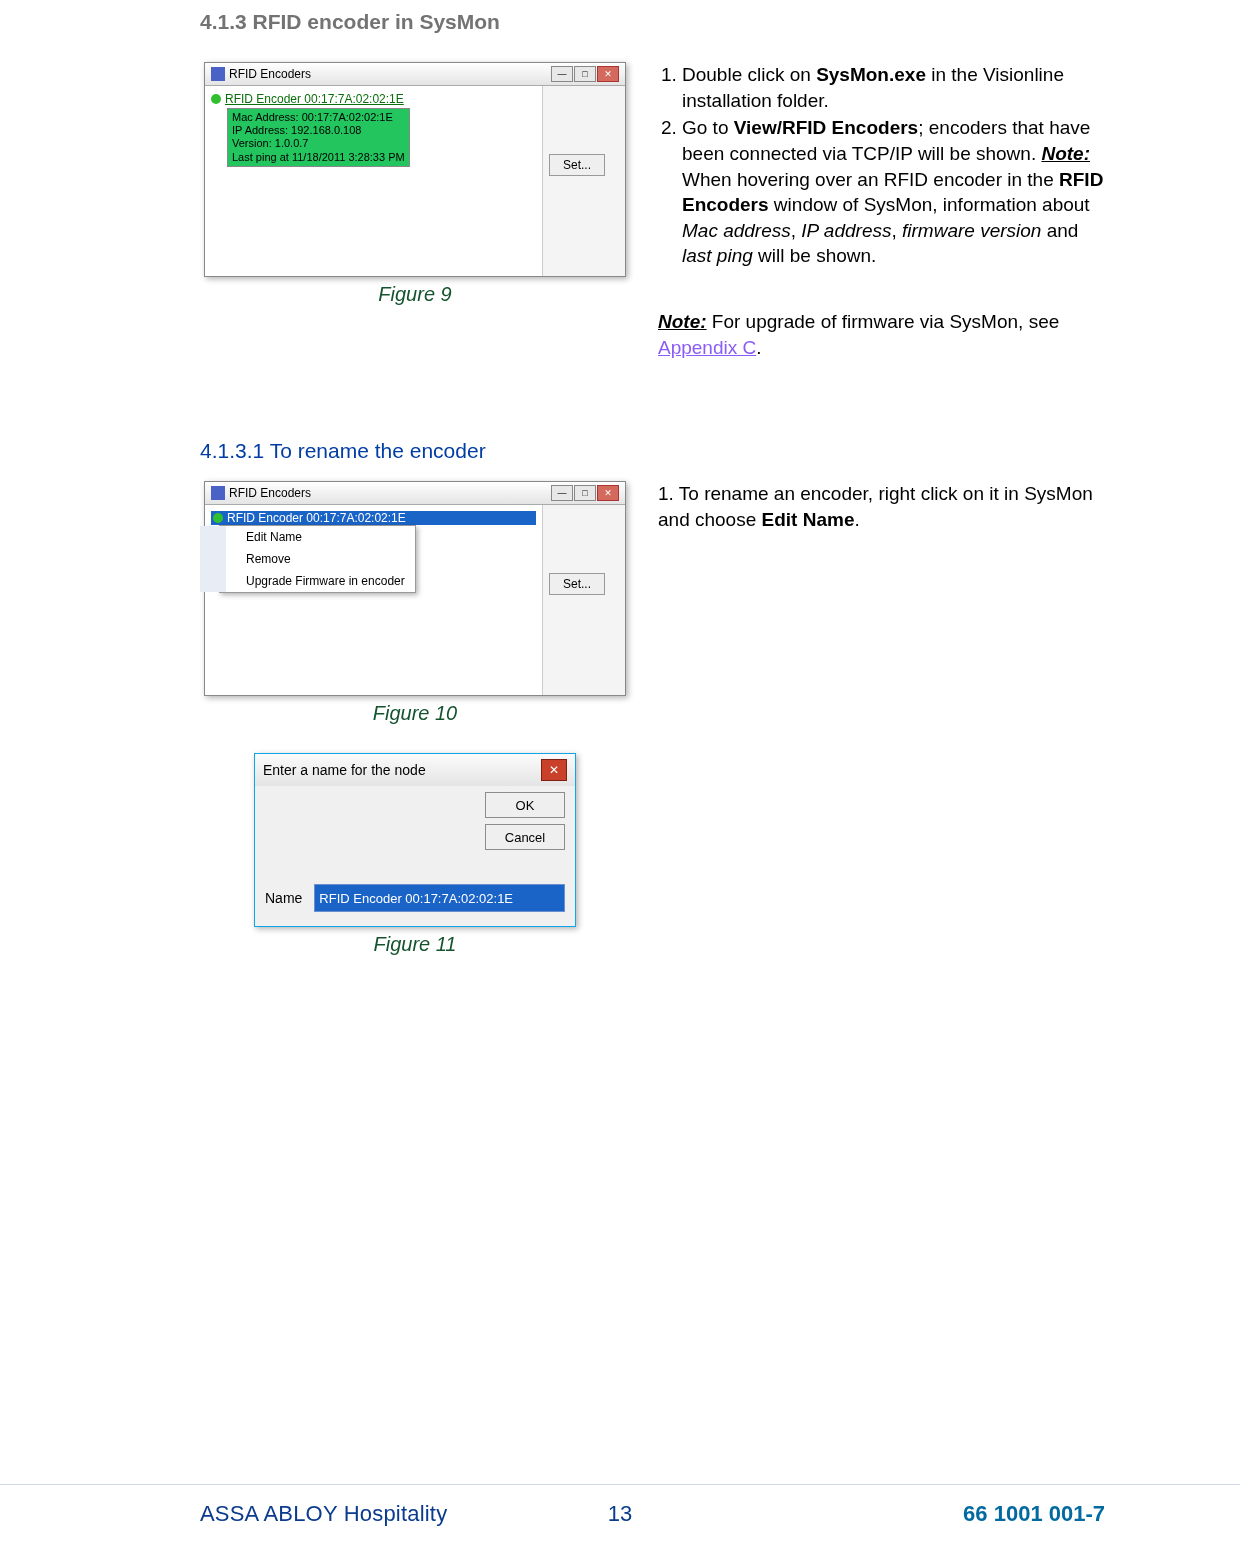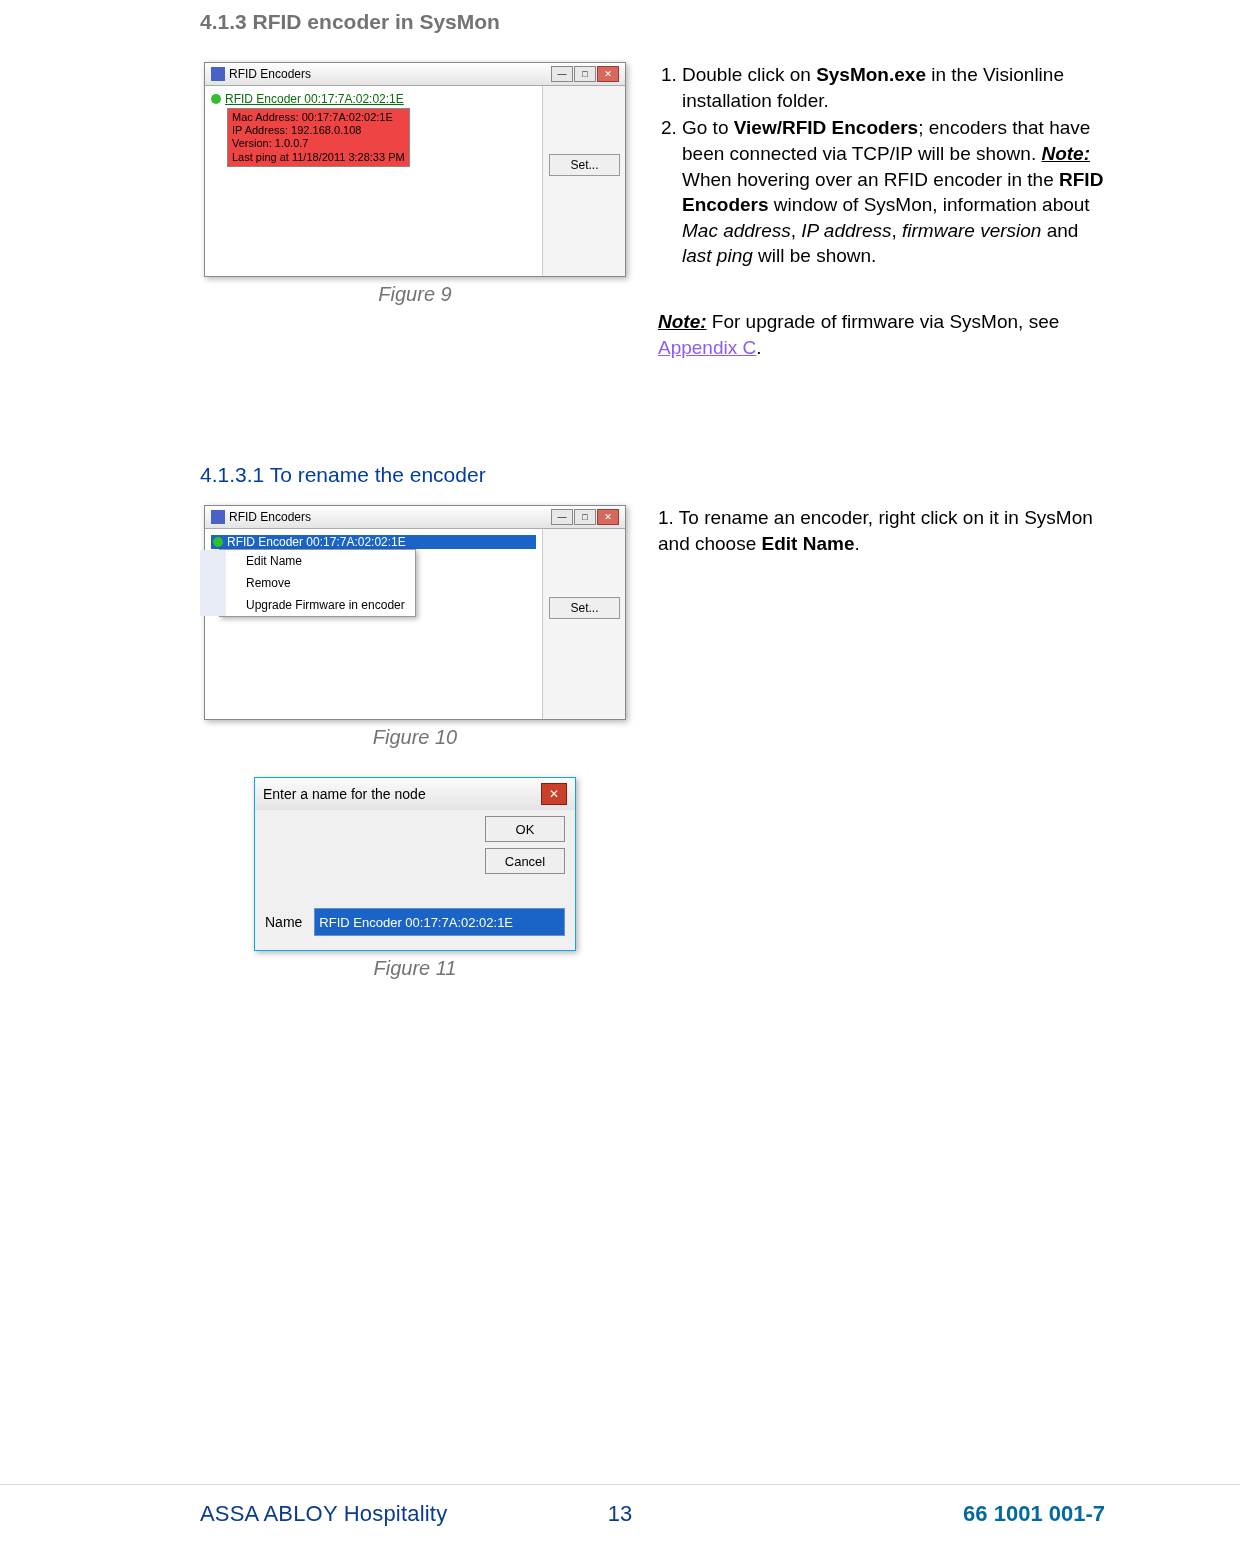--- a/index.html
+++ b/index.html
@@ -21,32 +21,31 @@
     font-size: 21px;
     font-weight: bold;
     color: #737373;
     margin-top: 10px;
     margin-bottom: 28px;
   }
   .h2 {
     font-size: 21px;
     color: #003da5;
     font-weight: normal;
-    margin-top: 24px;
     margin-bottom: 18px;
   }
   .two-col {
     display: flex;
     gap: 28px;
   }
   .left-col { flex: 0 0 430px; }
   .right-col { flex: 1; font-size: 19px; line-height: 1.35; }
   .right-col ol { margin: 0; padding-left: 24px; }
   .right-col li { margin-bottom: 2px; }
-  .caption { text-align: center; font-style: italic; font-size: 20px; margin-top: 6px; color:#737373;}
+  .caption { text-align: center; font-style: italic; font-size: 20px; margin-top: 6px; color:#14532d;}
   .appwin {
     background: #ededed;
     border: 1px solid #888;
     box-shadow: 2px 2px 6px rgba(0,0,0,.3);
     width: 420px;
     margin: 0 auto;
     font-size: 12px;
   }
   .appwin-title {
     background: linear-gradient(#fff,#e4e4e4);
@@ -60,24 +59,24 @@
   .appwin-title .winbtns { margin-left: auto; display:flex; gap:1px;}
   .winbtn { width:20px; height:14px; background:#e8e8e8; border:1px solid #888; font-size:9px; display:flex;align-items:center;justify-content:center;}
   .winbtn.close{ background:#d46a5e; color:#fff; border-color:#a33;}
   .appwin-body { display:flex; height: 190px; background:#fff;}
   .leftpane { flex:1; padding: 6px; position:relative;}
   .rightpane { width:70px; background:#f4f4f4; border-left:1px solid #ccc; padding:8px 6px;}
   .enc-line { display:flex; align-items:center; gap:4px; color:#0a6e0a;}
   .enc-line.sel { background:#1a64c8; color:#fff; padding:0 2px;}
   .dot { width:10px;height:10px;border-radius:50%; background:#2fbf2f; display:inline-block;}
   .tooltip-box {
-    background:#ef4444; border:1px solid #888; font-size:11px; padding:2px 4px;
+    background:#22c55e; border:1px solid #888; font-size:11px; padding:2px 4px;
     position:absolute; top:22px; left:22px; line-height:1.2; color:#000;
   }
-  .setbtn { width:71px; height:22px; font-size:12px; background:#efefef; border:1px solid #999; margin-top:60px;}
+  .setbtn { width:56px; height:22px; font-size:12px; background:#efefef; border:1px solid #999; margin-top:60px;}
   .ctx-menu {
     position:absolute; top:20px; left:14px; background:#f4f4f4; border:1px solid #999;
     box-shadow:2px 2px 5px rgba(0,0,0,.3); font-size:12px; z-index:3; width: 195px;
   }
   .ctx-menu .mi { padding:4px 10px 4px 20px; border-left:26px solid #e8ecf5; margin-left:-20px; background:#fff;}
   .dialog2 {
     width: 320px; margin:0 auto; border:1px solid #0ea5e9; box-shadow:2px 2px 6px rgba(0,0,0,.3);
     background:#f0f0f0; font-size:14px;
   }
   .dlg-title {

